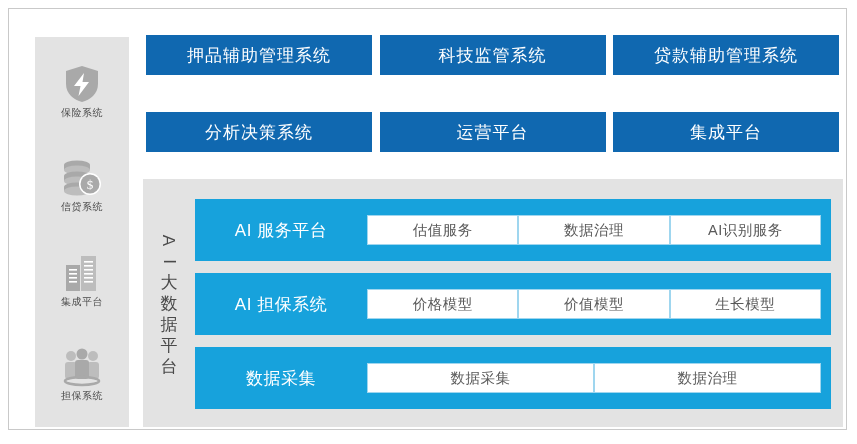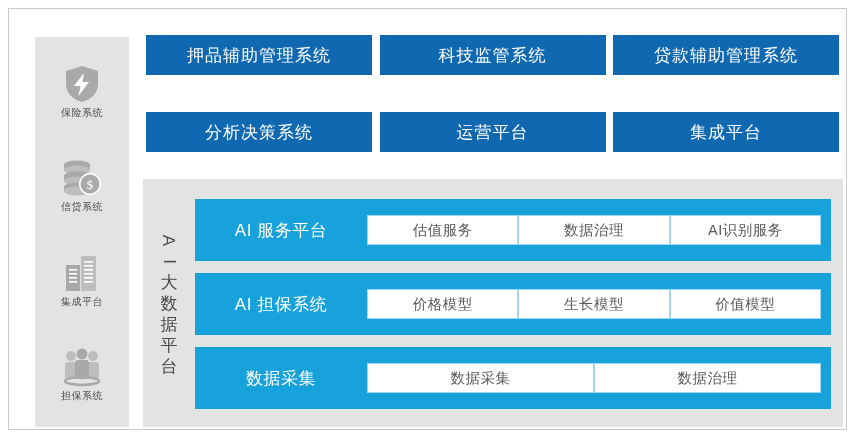--- a/index.html
+++ b/index.html
@@ -281,22 +281,22 @@
           <div class="cell">估值服务</div>
           <div class="cell">数据治理</div>
           <div class="cell">AI识别服务</div>
         </div>
       </div>
 
       <div class="prow">
         <div class="prow-title">AI 担保系统</div>
         <div class="cells">
           <div class="cell">价格模型</div>
+          <div class="cell">价值模型</div>
           <div class="cell">生长模型</div>
-          <div class="cell">价值模型</div>
         </div>
       </div>
 
       <div class="prow">
         <div class="prow-title">数据采集</div>
         <div class="cells">
           <div class="cell">数据采集</div>
           <div class="cell">数据治理</div>
         </div>
       </div>

